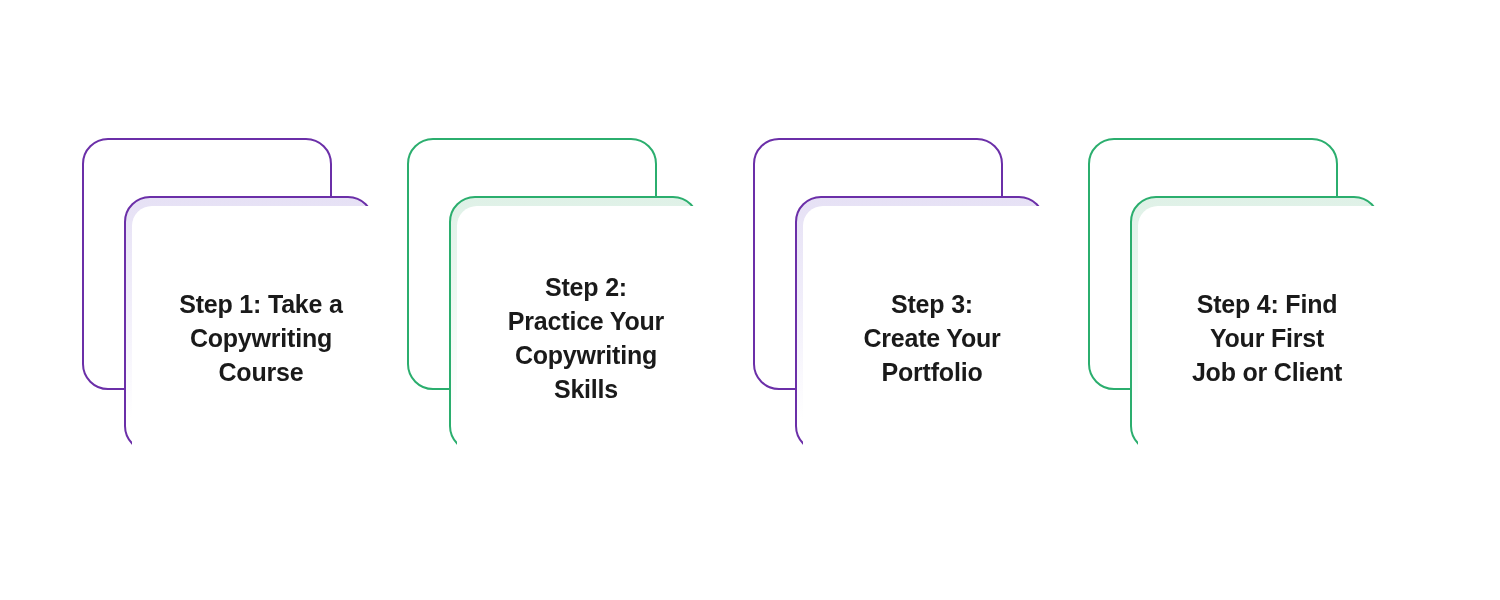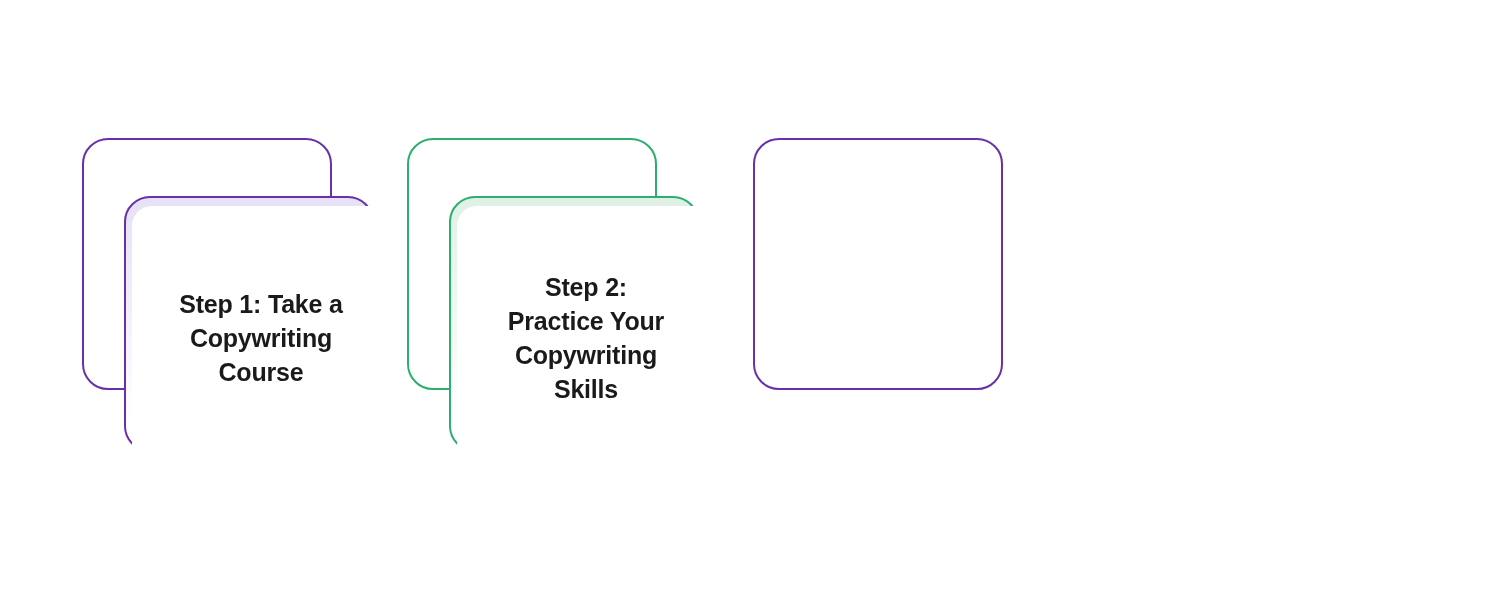--- a/index.html
+++ b/index.html
@@ -127,17 +127,34 @@
           <p class="step-label">Step 2:
 Practice Your
 Copywriting
 Skills</p>
         </div>
       </div>
     </div>
 
     <div class="step step-3" style="--accent: #6b2fa8; --tint-strong: #e6e1f5; --tint-mid: #f1eefa;">
       <div class="card-back"></div>
+      <div class="card-front">
+        <div class="card-face">
+          <p class="step-label">Step 3:
+Create Your
+Portfolio</p>
+        </div>
+      </div>
     </div>
 
+    <div class="step step-4" style="--accent: #2bae6e; --tint-strong: #dff1e7; --tint-mid: #eef8f2;">
+      <div class="card-back"></div>
+      <div class="card-front">
+        <div class="card-face">
+          <p class="step-label">Step 4: Find
+Your First
+Job or Client</p>
+        </div>
+      </div>
+    </div>
 
   </div>
 </div>
 
 </body></html>

